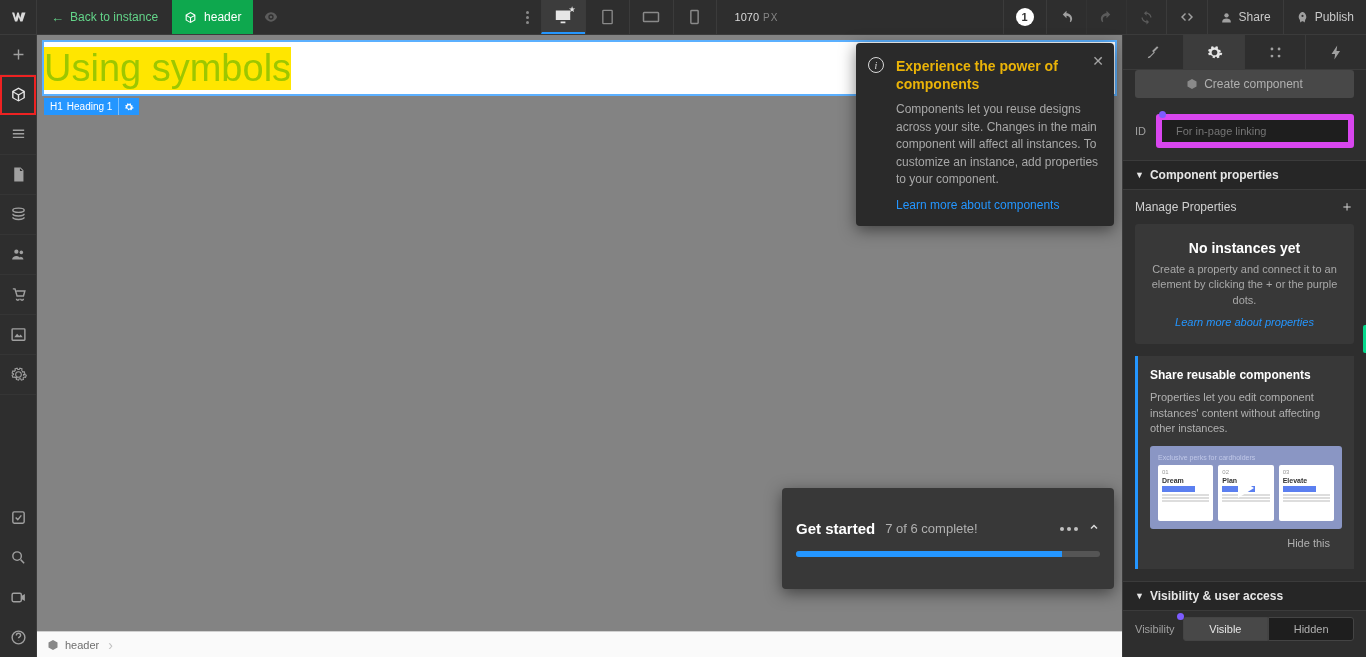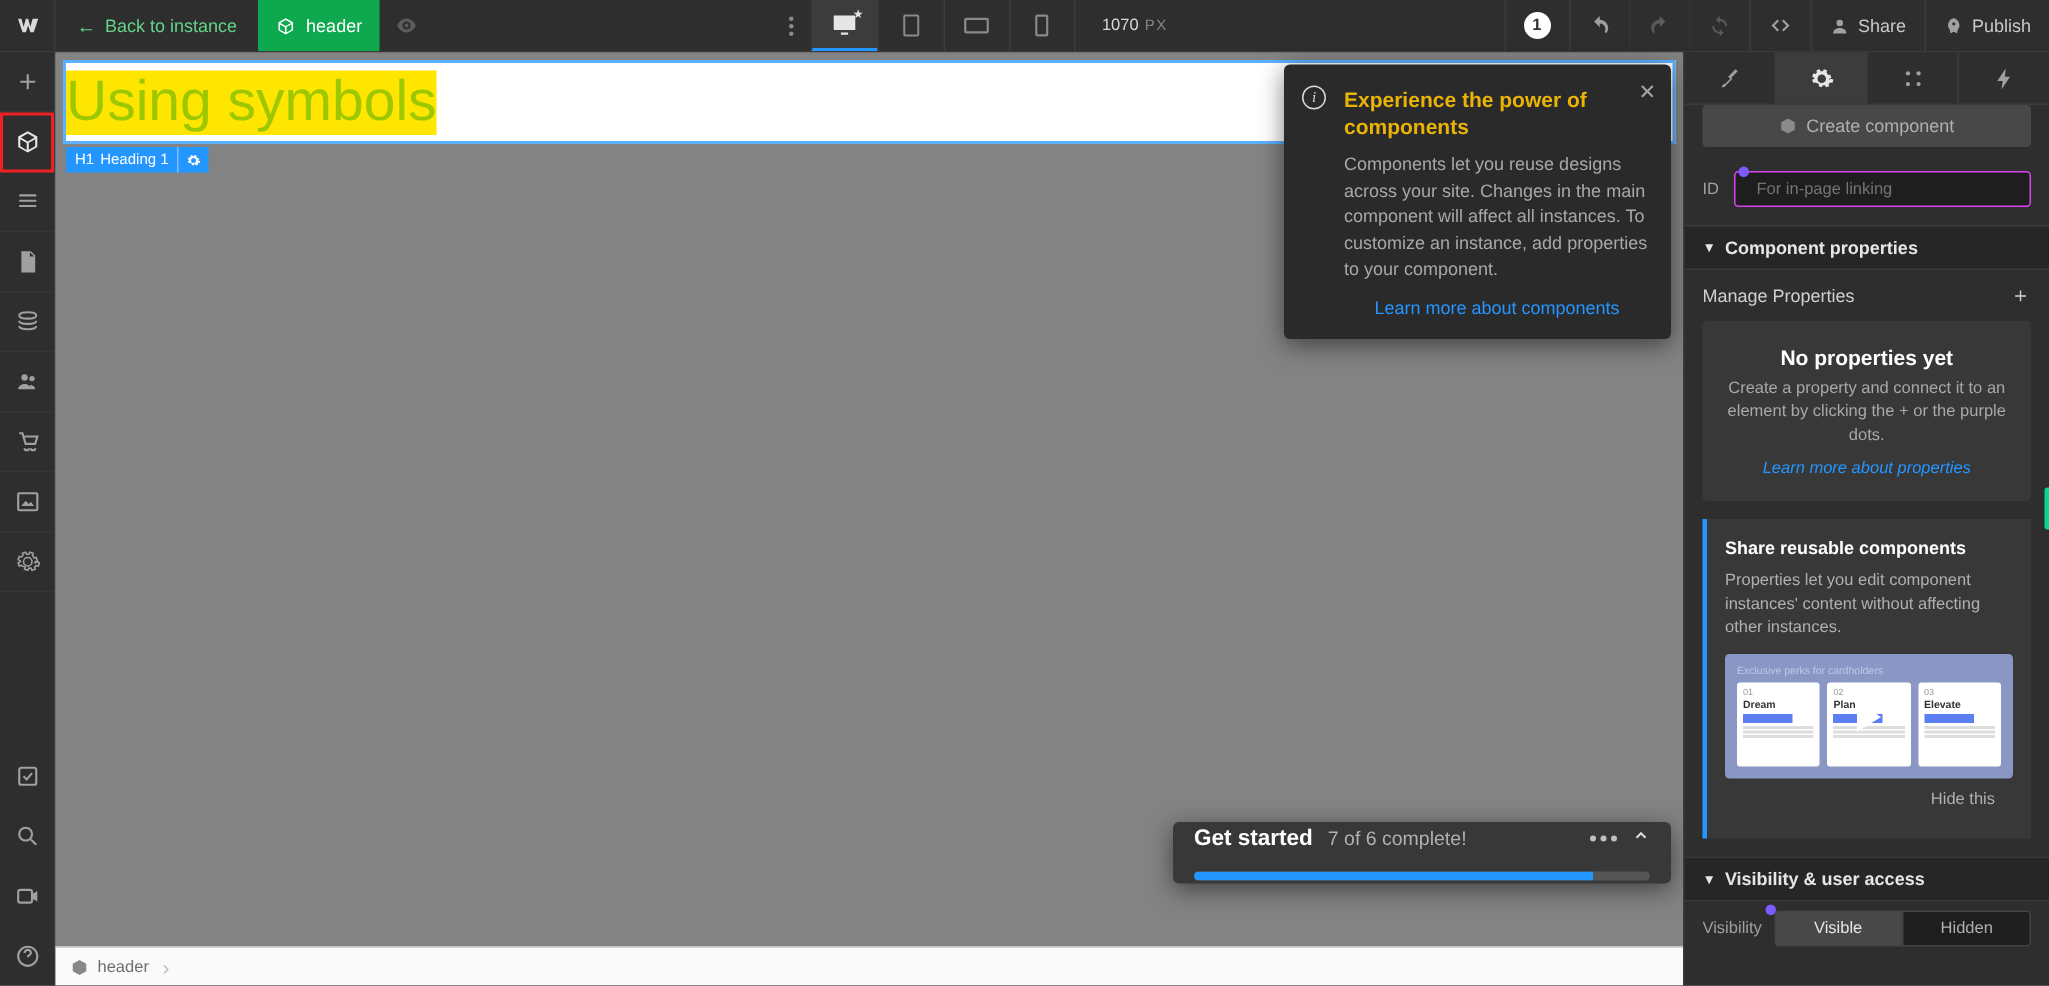--- a/index.html
+++ b/index.html
@@ -43,23 +43,23 @@
 .tag-h1 { background: #2496ff; color: #fff; font-size: 10px; padding: 3px 6px; display: flex; align-items: center; gap: 4px; }
 .tag-gear { background: #2496ff; color: #fff; font-size: 10px; padding: 3px 5px; border-left: 1px solid rgba(255,255,255,0.4); display: flex; align-items: center; cursor: pointer; }
 .breadcrumb { height: 26px; background: #fafafa; border-top: 1px solid #d0d0d0; display: flex; align-items: center; padding-left: 10px; gap: 6px; color: #6f6f6f; font-size: 11px; position: relative; }
 .breadcrumb .chev { color: #c0c0c0; font-size: 14px; margin-left: 3px; }
 
 .tooltip { position: absolute; top: 8px; right: 8px; width: 258px; background: #2a2a2a; border-radius: 4px; padding: 14px 14px 14px 40px; box-shadow: 0 4px 16px rgba(0,0,0,0.5); }
 .tooltip .info-ic { position: absolute; left: 12px; top: 14px; width: 16px; height: 16px; border: 1.5px solid #d9d9d9; border-radius: 50%; display: flex; align-items: center; justify-content: center; font-size: 10px; font-style: italic; font-family: serif; }
 .tooltip .close-ic { position: absolute; right: 10px; top: 10px; cursor: pointer; opacity: 0.7; font-size: 14px; }
 .tooltip .tt-title { color: #eab308; font-size: 14px; font-weight: 600; margin-bottom: 8px; line-height: 1.3; }
 .tooltip .tt-body { color: #a8a8a8; font-size: 12px; line-height: 1.45; margin-bottom: 10px; }
-.tooltip .tt-link { color: #2496ff; font-size: 12px; cursor: pointer; text-align: center; }
-
-.get-started { position: absolute; bottom: 42px; right: 8px; width: 332px; background: #383838; border-radius: 4px; padding: 2px 14px; box-shadow: 0 4px 16px rgba(0,0,0,0.5); }
+.tooltip .tt-link { color: #2496ff; font-size: 12px; cursor: pointer; }
+
+.get-started { position: absolute; bottom: 42px; right: 8px; width: 332px; background: #383838; border-radius: 4px; padding: 32px 14px; box-shadow: 0 4px 16px rgba(0,0,0,0.5); }
 .gs-row { display: flex; align-items: center; gap: 10px; }
 .gs-title { color: #fff; font-size: 15px; font-weight: 600; }
 .gs-sub { color: #b0b0b0; font-size: 13px; }
 .gs-spacer { flex: 1; }
 .gs-dots { display: flex; gap: 3px; cursor: pointer; }
 .gs-dots span { width: 4px; height: 4px; background: #c0c0c0; border-radius: 50%; }
 .gs-chev { cursor: pointer; font-size: 12px; color: #d9d9d9; }
 .gs-bar { margin-top: 14px; height: 6px; background: #555; border-radius: 3px; overflow: hidden; }
 .gs-fill { height: 100%; background: #2496ff; width: 87.5%; }
 
@@ -69,21 +69,21 @@
 .rp-tab:last-child { border-right: none; }
 .rp-tab.active { background: #3c3c3c; }
 .rp-tab svg { fill: #a0a0a0; width: 17px; height: 17px; }
 .rp-tab.active svg { fill: #e6e6e6; }
 .rp-body { flex: 1; overflow: hidden; }
 .rp-row-head { display: flex; align-items: center; gap: 7px; padding: 8px 12px; color: #d9d9d9; font-size: 12px; }
 .rp-btn-wide { margin: 0 12px 10px; background: #484848; border-radius: 3px; padding: 7px; text-align: center; color: #b0b0b0; font-size: 12px; cursor: pointer; display: flex; align-items: center; justify-content: center; gap: 6px; }
 .rp-id-row { display: flex; align-items: center; padding: 6px 12px 12px; gap: 10px; }
 .rp-id-row label { color: #a0a0a0; font-size: 11px; }
 .rp-id-input { flex: 1; position: relative; }
-.rp-id-input input { width: 100%; background: #1e1e1e; border: 1px solid #d946ef; border-radius: 3px; padding: 5px 15px 5px 14px; color: #d9d9d9; font-size: 11px; outline: none; }
+.rp-id-input input { width: 100%; background: #1e1e1e; border: 6px solid #d946ef; border-radius: 3px; padding: 5px 15px 5px 14px; color: #d9d9d9; font-size: 11px; outline: none; }
 .rp-id-input .pdot { position: absolute; left: 3px; top: -3px; width: 7px; height: 7px; background: #7d5cff; border-radius: 50%; }
 .rp-section-h { background: #262626; border-top: 1px solid #3b3b3b; border-bottom: 1px solid #3b3b3b; padding: 7px 12px; display: flex; align-items: center; gap: 6px; color: #e6e6e6; font-size: 12px; font-weight: 600; cursor: pointer; }
 .rp-section-h .tri { font-size: 9px; }
 .manage-row { display: flex; align-items: center; justify-content: space-between; padding: 8px 12px; color: #d0d0d0; font-size: 12px; }
 .manage-row .plus { cursor: pointer; font-size: 14px; }
 .noprop { background: #383838; margin: 0 12px 12px; border-radius: 3px; padding: 16px 10px; text-align: center; }
 .noprop .np-title { color: #fff; font-size: 14px; font-weight: 600; margin-bottom: 6px; }
 .noprop .np-body { color: #a8a8a8; font-size: 11px; line-height: 1.4; margin-bottom: 8px; }
 .noprop .np-link { color: #2496ff; font-size: 11px; cursor: pointer; font-style: italic; }
 .create-card { margin: 0 12px 12px; border-left: 3px solid #2496ff; background: #383838; padding: 12px; }
@@ -387,21 +387,21 @@
 
       <div class="rp-section-h">
         <span class="tri">▼</span>
         <span>Component properties</span>
       </div>
       <div class="manage-row">
         <span>Manage Properties</span>
         <span class="plus">＋</span>
       </div>
       <div class="noprop">
-        <div class="np-title">No properties yet</div>
+        <div class="np-title">No instances yet</div>
         <div class="np-body">Create a property and connect it to an element by clicking the + or the purple dots.</div>
         <div class="np-link">Learn more about properties</div>
       </div>
 
       <div class="create-card">
         <div class="cc-title">Share reusable components</div>
         <div class="cc-body">Properties let you edit component instances' content without affecting other instances.</div>
         <div class="thumb-row">
           <div class="thumb-label">Exclusive perks for cardholders</div>
           <div class="thumb-cards">

